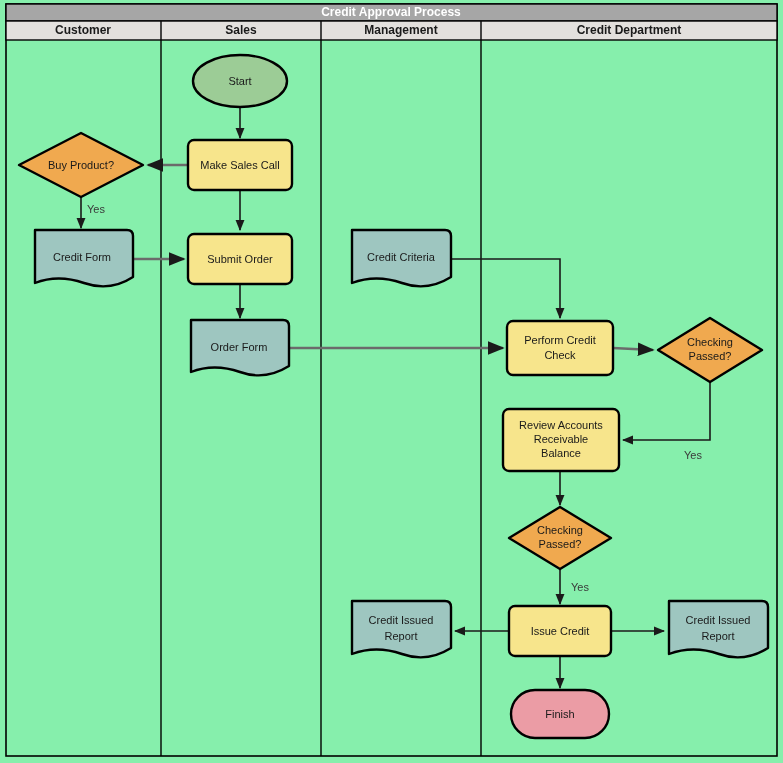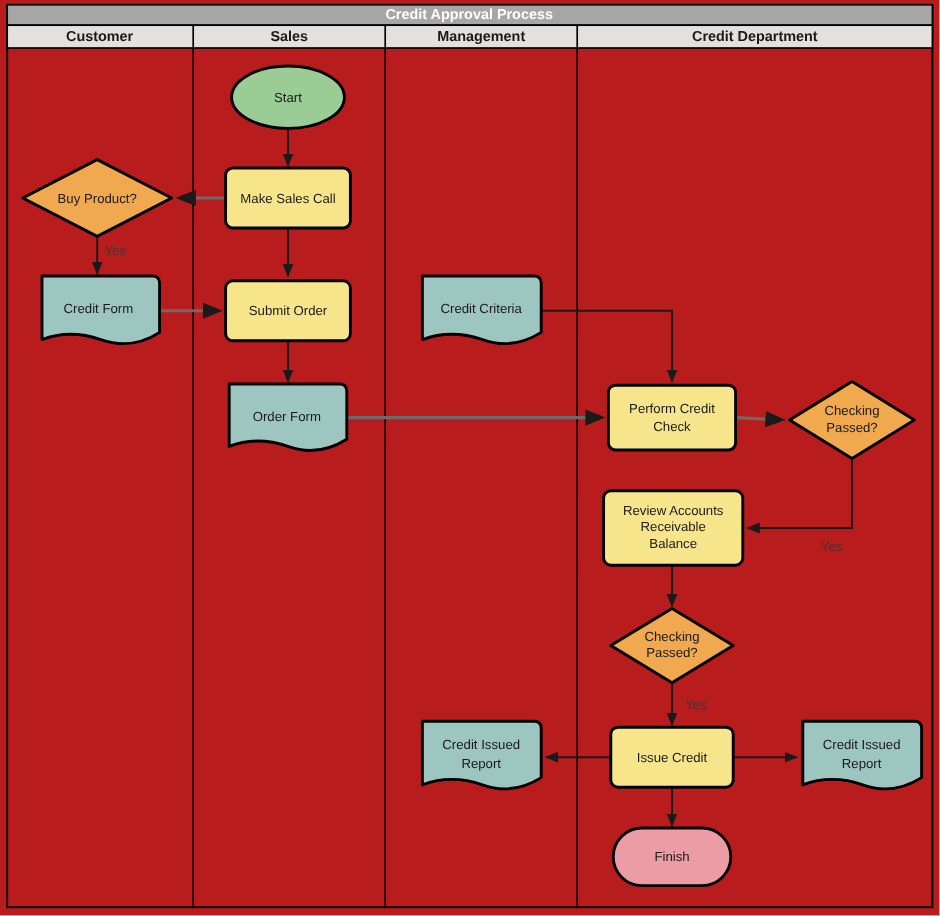--- a/index.html
+++ b/index.html
@@ -5,21 +5,21 @@
   html, body {
     margin: 0;
     padding: 0;
     background: #ffffff;
     font-family: "Liberation Sans", sans-serif;
   }
   #canvas {
     position: relative;
     width: 783px;
     height: 763px;
-    background: #b91c1c;
+    background: #86efac;
     overflow: hidden;
   }
   #diagram-svg {
     position: absolute;
     top: 0;
     left: 0;
     width: 783px;
     height: 763px;
   }
   .lane-title-text {

